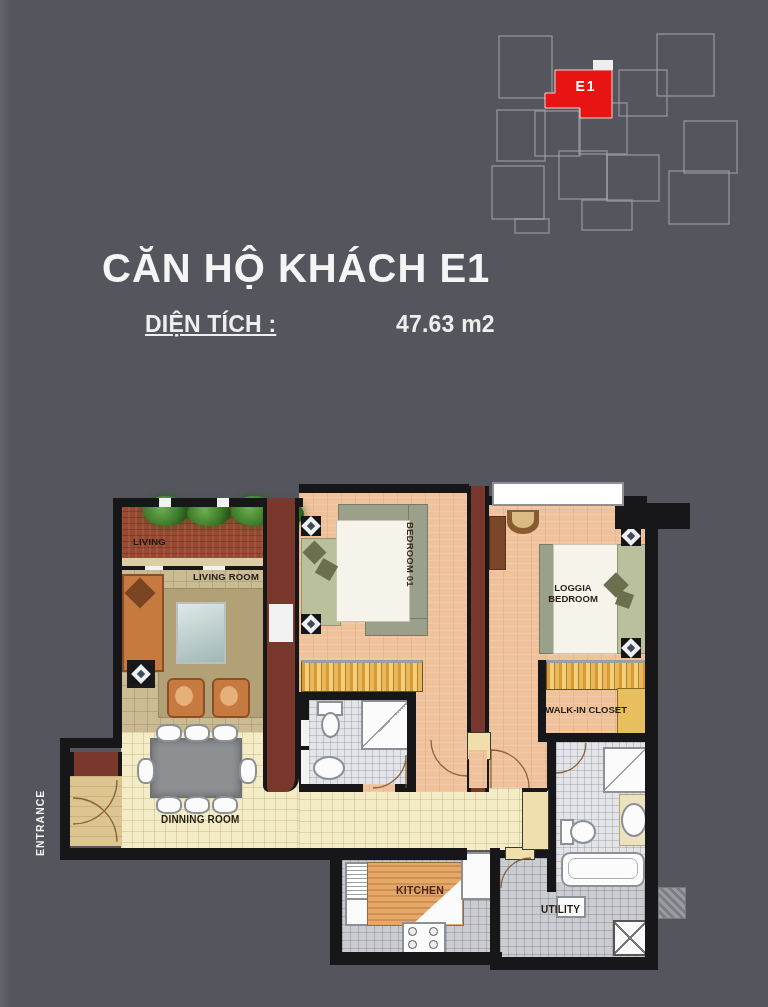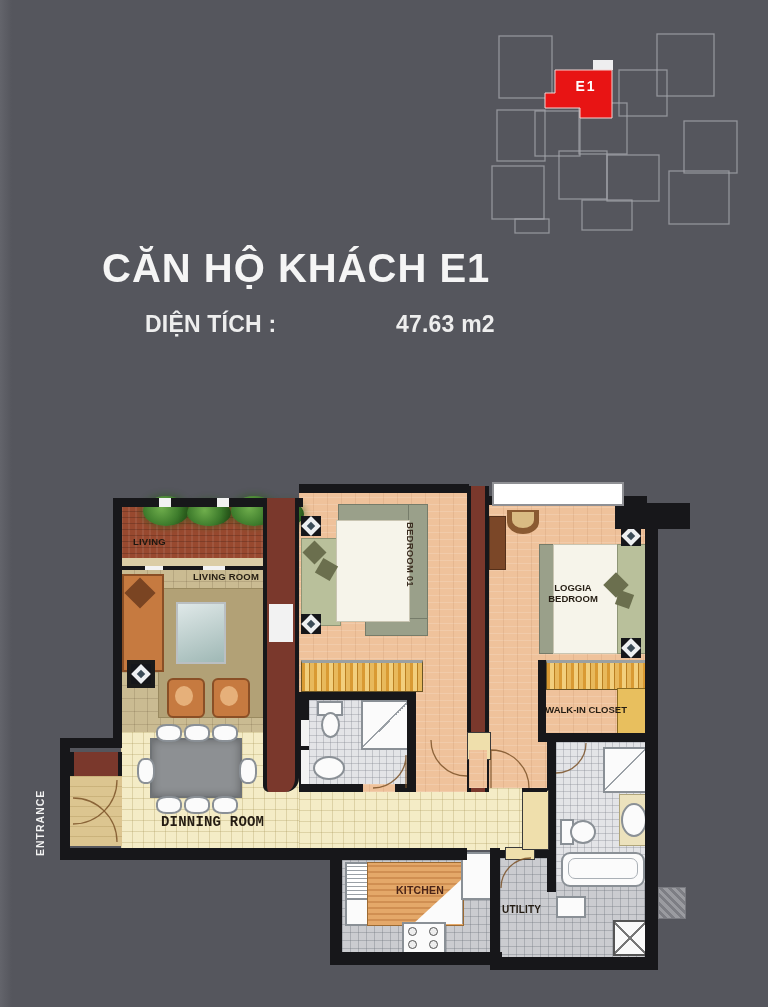--- a/index.html
+++ b/index.html
@@ -78,21 +78,21 @@
     <rect class="u" x="5" y="148" width="52" height="53"></rect>
     <rect class="u" x="182" y="153" width="60" height="53"></rect>
     <rect class="u" x="95" y="182" width="50" height="30"></rect>
     <rect class="u" x="28" y="201" width="34" height="14"></rect>
     <rect x="106" y="42" width="20" height="10" fill="#ffffff" opacity="0.9"></rect>
     <polygon points="68,52 125,52 125,100 93,100 93,90 58,90 58,75 68,75"></polygon>
   </svg>
   <div id="e1tag">E1</div>
 
   <div id="title">CĂN HỘ KHÁCH E1</div>
-  <div class="sub" style="left:145px;top:311px;">DIỆN TÍCH :</div>
+  <div class="sub" style="left:145px;top:311px;text-decoration:underline;">DIỆN TÍCH :</div>
   <div class="sub" style="left:396px;top:311px;">47.63 m2</div>
 
   <div id="plan">
 
     <div class="floor-brick" style="left:66px;top:34px;width:142px;height:62px;"></div>
     <div class="abs" style="left:66px;top:88px;width:142px;height:10px;background:#dbcda6;"></div>
     <div class="floor-living" style="left:66px;top:98px;width:142px;height:164px;"></div>
     <div class="abs" style="left:103px;top:118px;width:104px;height:128px;background:#b2a176;border:1px solid #9a8a60;"></div>
     <div class="floor-yellow" style="left:66px;top:262px;width:221px;height:118px;"></div>
     <div class="floor-yellow" style="left:244px;top:318px;width:223px;height:62px;"></div>
@@ -236,19 +236,19 @@
       <path d="M436,280 A38,38 0 0 1 474,318 M436,318 L436,280"></path>
       <path d="M446,418 A30,30 0 0 1 476,388"></path>
       <path d="M531,273 A30,30 0 0 1 501,303"></path>
     </svg>
 
     <div class="rlabel" style="left:78px;top:66px;color:#1d1710;">LIVING</div>
     <div class="rlabel" style="left:138px;top:101px;">LIVING ROOM</div>
     <div class="rlabel" id="lbl-bedroom01" style="left:350px;top:52px;color:#3a2c20;">BEDROOM 01</div>
     <div class="rlabel2" style="left:478px;top:112px;width:80px;">LOGGIA BEDROOM</div>
     <div class="rlabel2" style="left:488px;top:234px;width:84px;text-align:right;">WALK-IN CLOSET</div>
-    <div class="rlabel" style="left:106px;top:344px;font-size:14px;font-family:Liberation Mono, monospace;">DINNING ROOM</div>
+    <div class="rlabel" style="left:106px;top:344px;font-size:10px;">DINNING ROOM</div>
     <div class="rlabel" style="left:341px;top:414px;font-size:10.5px;color:#4a2418;">KITCHEN</div>
-    <div class="rlabel" style="left:447px;top:434px;font-size:10px;">UTILITY</div>
+    <div class="rlabel" style="left:447px;top:434px;font-size:10px;padding-left:39px;">UTILITY</div>
     <div id="lbl-entrance" style="left:-21px;top:316px;height:70px;">ENTRANCE</div>
 
   </div>
 </div>
 
 </body></html>

